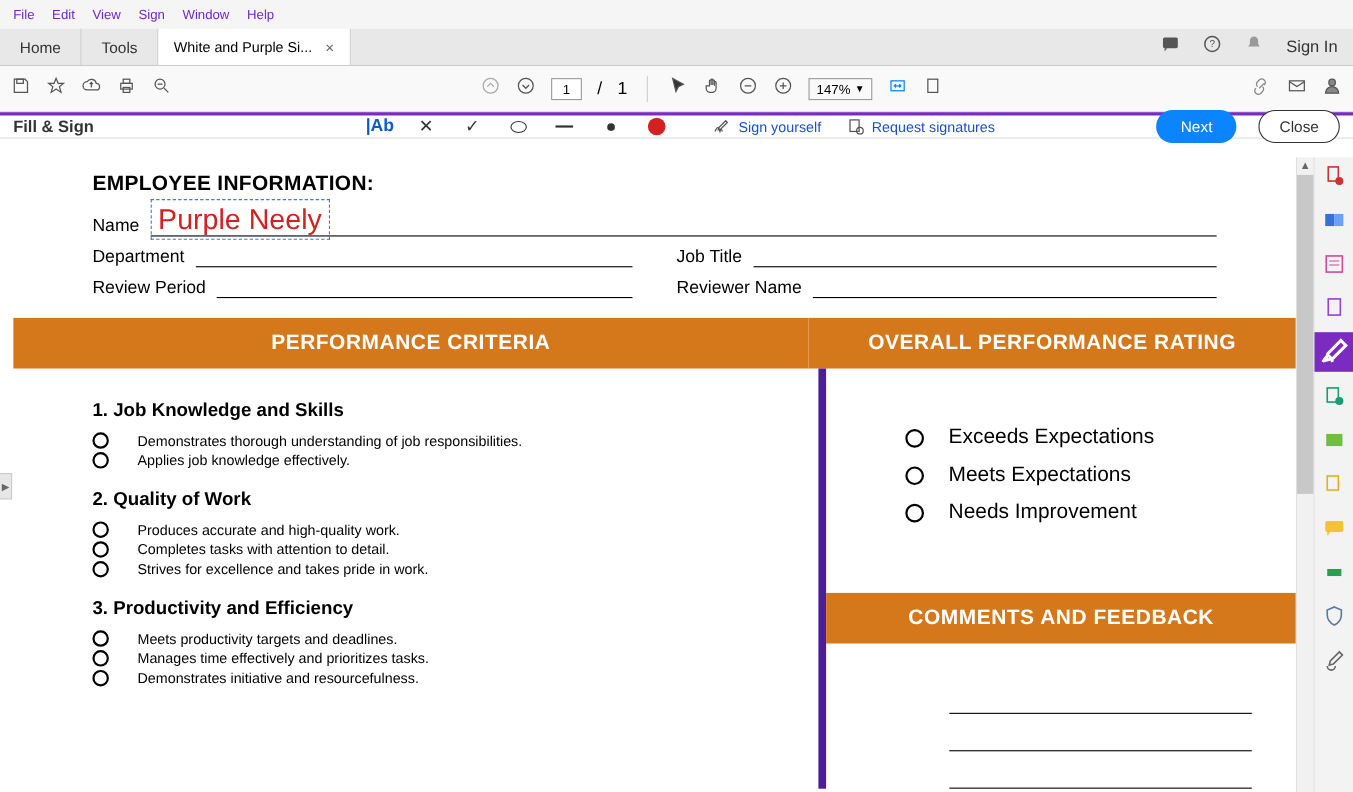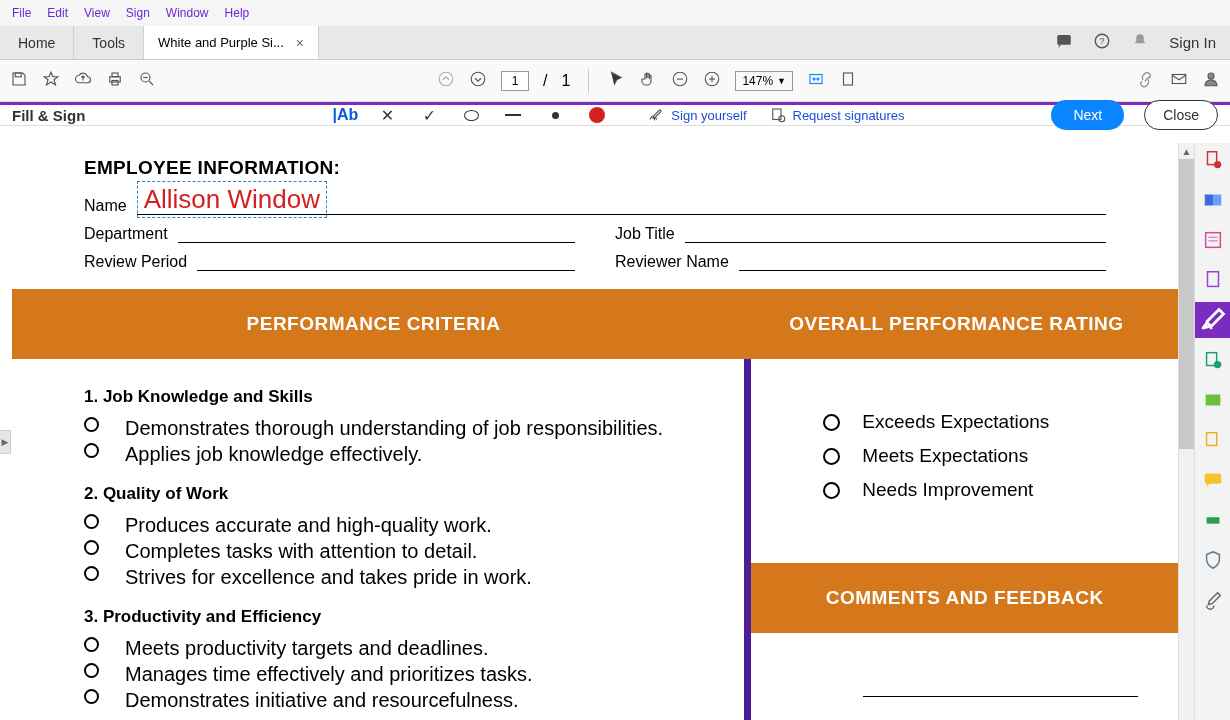--- a/index.html
+++ b/index.html
@@ -60,27 +60,27 @@
 .sectitle { font-weight:700; font-size:19px; margin-bottom:14px; letter-spacing:.3px; }
 .fldrow { display:flex; align-items:flex-end; margin-bottom:6px; font-size:16px; gap:10px; }
 .fldlbl { white-space:nowrap; }
 .uline { flex:1; border-bottom:1.5px solid #000; height:22px; position:relative; }
 .fldrow2 { display:flex; gap:40px; margin-bottom:6px; }
 .fldrow2 .half { flex:1; display:flex; align-items:flex-end; gap:10px; font-size:16px; }
 
 .typed { position:absolute; left:6px; bottom:-1px; color:#d32020; font-size:26px; font-family: Arial, sans-serif; }
 .typedbox { position:absolute; border:1px dashed #3a7bd5; padding:2px 6px; }
 
-.orangebar { background:#d5781b; color:#fff; font-weight:700; font-size:19px; padding:24px 0; text-align:center; letter-spacing:.5px; }
+.orangebar { background:#d5781b; color:#fff; font-weight:700; font-size:19px; padding:12px 0; text-align:center; letter-spacing:.5px; }
 .twocol { display:flex; }
 .leftcol { flex: 0 0 61%; border-right:7px solid #4c1d95; padding: 22px 30px 0 0; }
 .rightcol { flex:1; padding: 40px 0 0 72px; }
 
 .crit-h { font-weight:700; font-size:17px; margin:6px 0 10px 0; }
-.crit-item { display:flex; gap:26px; margin:3px 0; font-size:20px; }
+.crit-item { display:flex; gap:26px; margin:3px 0; font-size:13px; }
 .circ { width:15px; height:15px; border:2px solid #000; border-radius:50%; flex-shrink:0; }
 .rating-item { display:flex; align-items:center; gap:22px; margin:12px 0; font-size:19px; }
 .rating-item .circ { width:17px; height:17px; }
 
 .cmtline { border-bottom:1.5px solid #000; height:34px; margin:0 40px 0 40px; }
 
 svg.ic { width:18px; height:18px; }
 </style>
 </head>
 <body>
@@ -318,21 +318,21 @@
 <div class="leftexp">▶</div>
 
 <div class="docwrap">
   <div class="doc">
     <div class="sectitle">EMPLOYEE INFORMATION:</div>
 
     <div class="fldrow">
       <span class="fldlbl">Name</span>
       <div class="uline">
         <span class="typedbox" style="left:0; bottom:-4px;">
-          <span class="typed" style="position:static">Allison Window</span>
+          <span class="typed" style="position:static">Purple Neely</span>
         </span>
       </div>
     </div>
 
     <div class="fldrow2">
       <div class="half">
         <span class="fldlbl">Department</span>
         <div class="uline"></div>
       </div>
       <div class="half">

